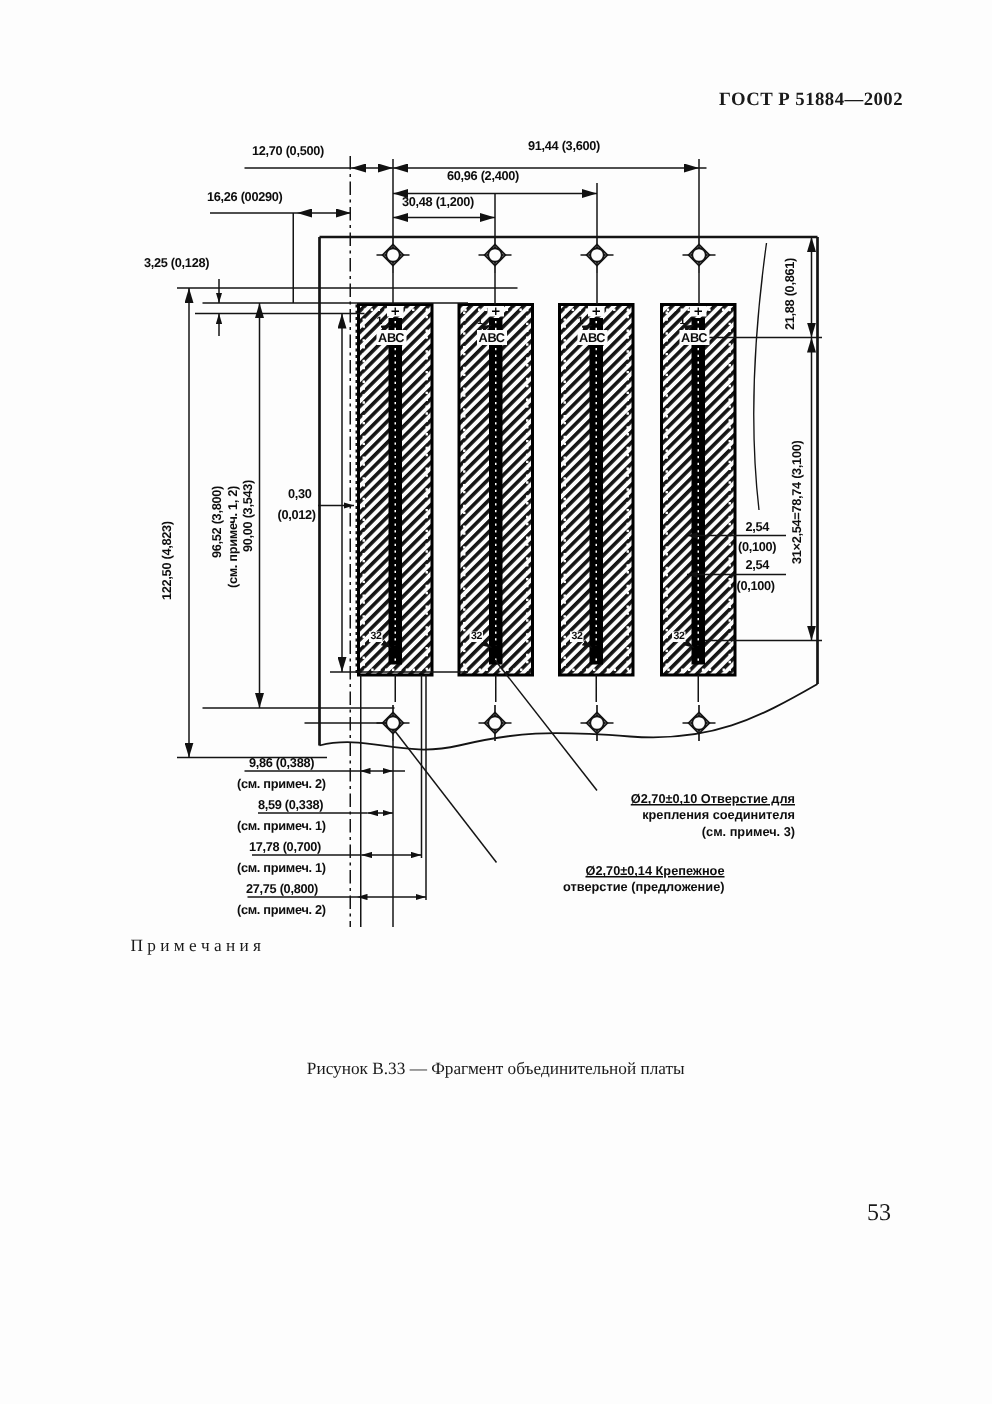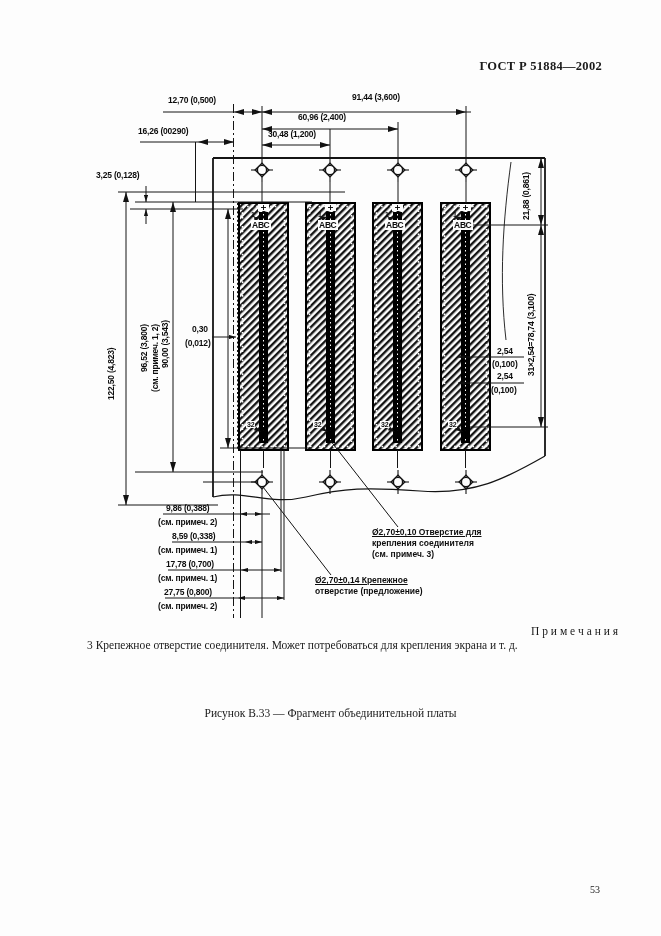--- a/index.html
+++ b/index.html
@@ -5,29 +5,29 @@
   html,body{margin:0;padding:0;}
   body{width:661px;height:936px;background:#fdfdfd;position:relative;overflow:hidden;
        font-family:"Liberation Serif",serif;color:#1a1a1a;}
   .abs{position:absolute;}
   .dlabel{position:absolute;font:bold 8.5px "Liberation Sans",sans-serif;color:#0d0d0d;
           white-space:nowrap;letter-spacing:-0.2px;}
   .rot{transform:rotate(-90deg);transform-origin:left top;}
   .tiny{font-size:7px;}
   .onwhite{background:#fdfdfd;padding:0 1px;}
   .callout{position:absolute;font:bold 8.5px "Liberation Sans",sans-serif;color:#0d0d0d;
-           text-align:left;line-height:11px;}
+           text-align:right;line-height:11px;}
   .callout .ul{text-decoration:underline;}
   .gost-header{position:absolute;left:440px;top:59px;width:162px;text-align:right;
                font:bold 12.5px "Liberation Serif",serif;letter-spacing:0.3px;}
   .notes{position:absolute;left:44px;top:625px;width:574px;font-size:11.5px;line-height:13.6px;}
   .notes p{margin:0;text-indent:43px;text-align:justify;}
-  .notes .ntitle{text-indent:43px;text-align:right;}
+  .notes .ntitle{text-indent:43px;text-align:left;}
   .figcap{position:absolute;left:0;top:707px;width:661px;text-align:center;font-size:11.5px;}
-  .pagenum{position:absolute;left:578px;top:884px;width:30px;font-size:10px;margin-left:12px;}
+  .pagenum{position:absolute;left:578px;top:800px;width:30px;font-size:16px;}
 </style>
 </head>
 <body>
 
 <div class="gost-header">ГОСТ Р 51884—2002</div>
 
 <svg class="abs" style="left:0;top:0" width="661" height="625" viewBox="0 0 661 625">
   <defs>
     <marker id="ar" viewBox="0 0 10 6" refX="10" refY="3" markerWidth="10" markerHeight="6" orient="auto-start-reverse">
         <path d="M0,0 L10,3 L0,6 z" fill="#111"></path>
@@ -274,17 +274,16 @@
   <span style="display:block">крепления соединителя</span>
   <span style="display:block">(см. примеч. 3)</span>
 </div>
 <div class="callout" style="left:315px;top:575px;width:168px">
   <span class="ul" style="display:block">Ø2,70±0,14 Крепежное</span>
   <span style="display:block">отверстие (предложение)</span>
 </div>
 
 <div class="notes">
   <p class="ntitle">П р и м е ч а н и я</p>
-  <p>3 Крепежное отверстие соединителя. Может потребоваться для крепления экрана и т. д.</p>
 </div>
 
 <div class="figcap">Рисунок В.33 — Фрагмент объединительной платы</div>
 <div class="pagenum">53</div>
 
 </body></html>

